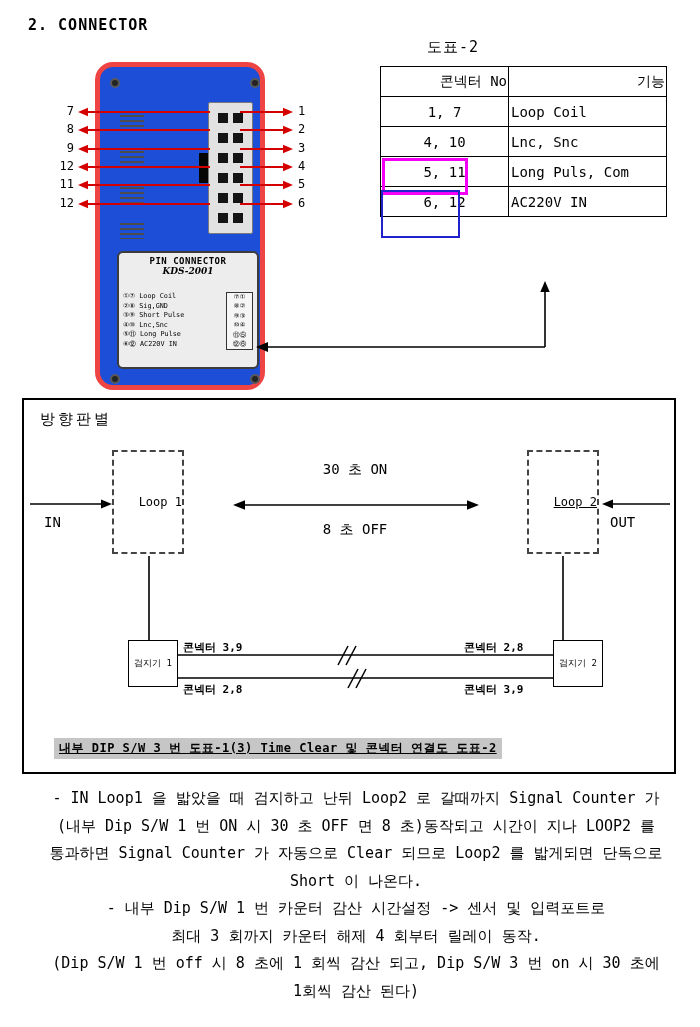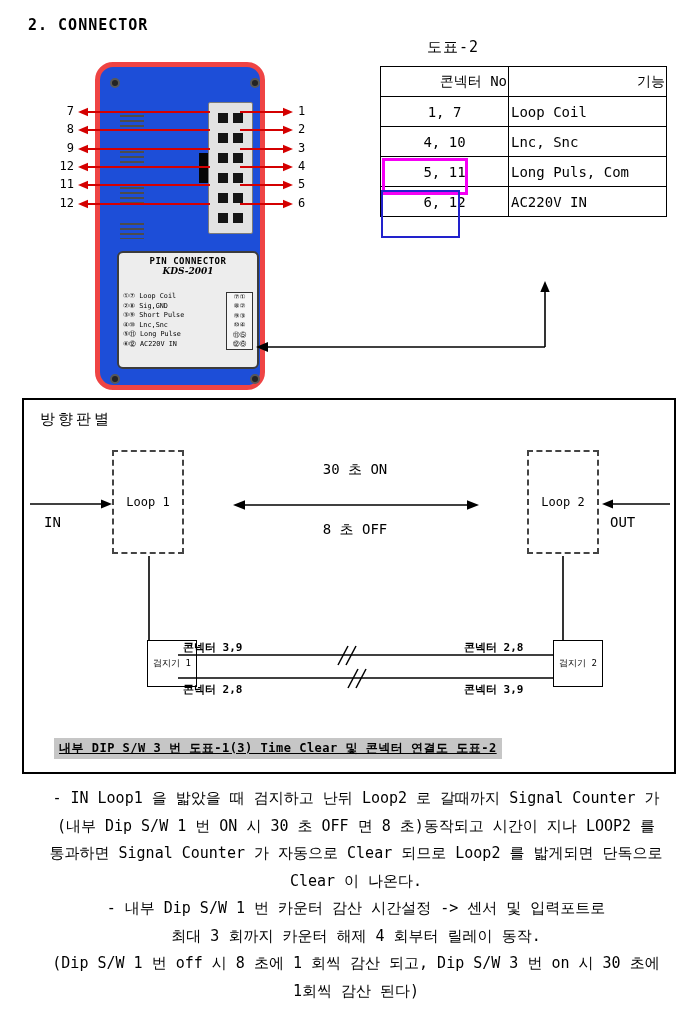--- a/index.html
+++ b/index.html
@@ -48,25 +48,25 @@
   .conn-table td.no   { text-align:center; }
   .conn-table td.func { text-align:left; padding-left:2px; }
   .hl { position:absolute; background:transparent; pointer-events:none; }
   .hl-magenta { left:382px; top:158px; width:80px; height:31px; border:3px solid #f400f4; }
   .hl-blue    { left:381px; top:190px; width:75px; height:44px; border:2.5px solid #2222cc; }
 
   
   .diagram-box { left:22px; top:398px; width:654px; height:376px; border:2px solid #000; box-sizing:border-box; }
   .diagram-title { left:40px; top:410px; font-size:15px; letter-spacing:3px; }
   .loop-box { border:2px dashed #444; width:72px; height:104px; box-sizing:border-box;
-              display:flex; align-items:center; justify-content:center; font-size:12px; }
-  .loop1 { left:112px; top:450px; } .loop2 { left:527px; top:450px; }
+              display:flex; align-items:center; justify-content:flex-end; font-size:12px; }
+  .loop1 { left:112px; top:450px; } .loop2 { left:527px; top:450px;text-decoration:underline; }
   .detector-box { border:1.5px solid #000; width:50px; height:47px; box-sizing:border-box;
                   display:flex; align-items:center; justify-content:center; font-size:9px; white-space:nowrap; }
-  .det1 { left:128px; top:640px;margin-left:19px; } .det2 { left:553px; top:640px; }
+  .det1 { left:128px; top:640px; } .det2 { left:553px; top:640px; }
   .lbl { font-size:14px;text-align:right; }
   .lbl-in  { left:44px;  top:514px; } .lbl-out { left:610px; top:514px; }
   .lbl-on  { left:270px; top:461px; width:170px; text-align:center; }
   .lbl-off { left:270px; top:521px; width:170px; text-align:center; }
   .wire-lbl { font-size:11px; font-weight:bold; white-space:nowrap; }
   .wl-tl { left:183px; top:640px; } .wl-tr { left:464px; top:640px; }
   .wl-bl { left:183px; top:682px; } .wl-br { left:464px; top:682px; }
   .caption { left:54px; top:738px; font-size:12px; font-weight:bold; background:#c6c6c6;
              padding:2px 5px; text-decoration:underline; letter-spacing:0.5px; white-space:nowrap; }
 
@@ -202,21 +202,21 @@
   <div class="abs wire-lbl wl-tl">콘넥터 3,9</div>
   <div class="abs wire-lbl wl-tr">콘넥터 2,8</div>
   <div class="abs wire-lbl wl-bl">콘넥터 2,8</div>
   <div class="abs wire-lbl wl-br">콘넥터 3,9</div>
   <div class="abs caption">내부 DIP S/W 3 번 도표-1(3) Time Clear 및 콘넥터 연결도 도표-2</div>
 
   <div class="abs body-text">
     <div class="body-line">- IN Loop1 을 밟았을 때 검지하고 난뒤 Loop2 로 갈때까지 Signal Counter 가</div>
     <div class="body-line">(내부 Dip S/W 1 번 ON 시 30 초 OFF 면 8 초)동작되고 시간이 지나 LOOP2 를</div>
     <div class="body-line">통과하면 Signal Counter 가 자동으로 Clear 되므로 Loop2 를 밟게되면 단독으로</div>
-    <div class="body-line">Clear 이 나온다.</div>
+    <div class="body-line">Short 이 나온다.</div>
     <div class="body-line">- 내부 Dip S/W 1 번 카운터 감산 시간설정 -&gt; 센서 및 입력포트로</div>
     <div class="body-line">최대 3 회까지 카운터 해제 4 회부터 릴레이 동작.</div>
     <div class="body-line">(Dip S/W 1 번 off 시 8 초에 1 회씩 감산 되고, Dip S/W 3 번 on 시 30 초에</div>
     <div class="body-line">1회씩 감산 된다)</div>
   </div>
 
   <svg class="abs overlay" viewBox="0 0 700 1027">
 
     <g stroke="#d40000" stroke-width="2.2" fill="#d40000">
       <line x1="210" y1="112" x2="86" y2="112"></line>

